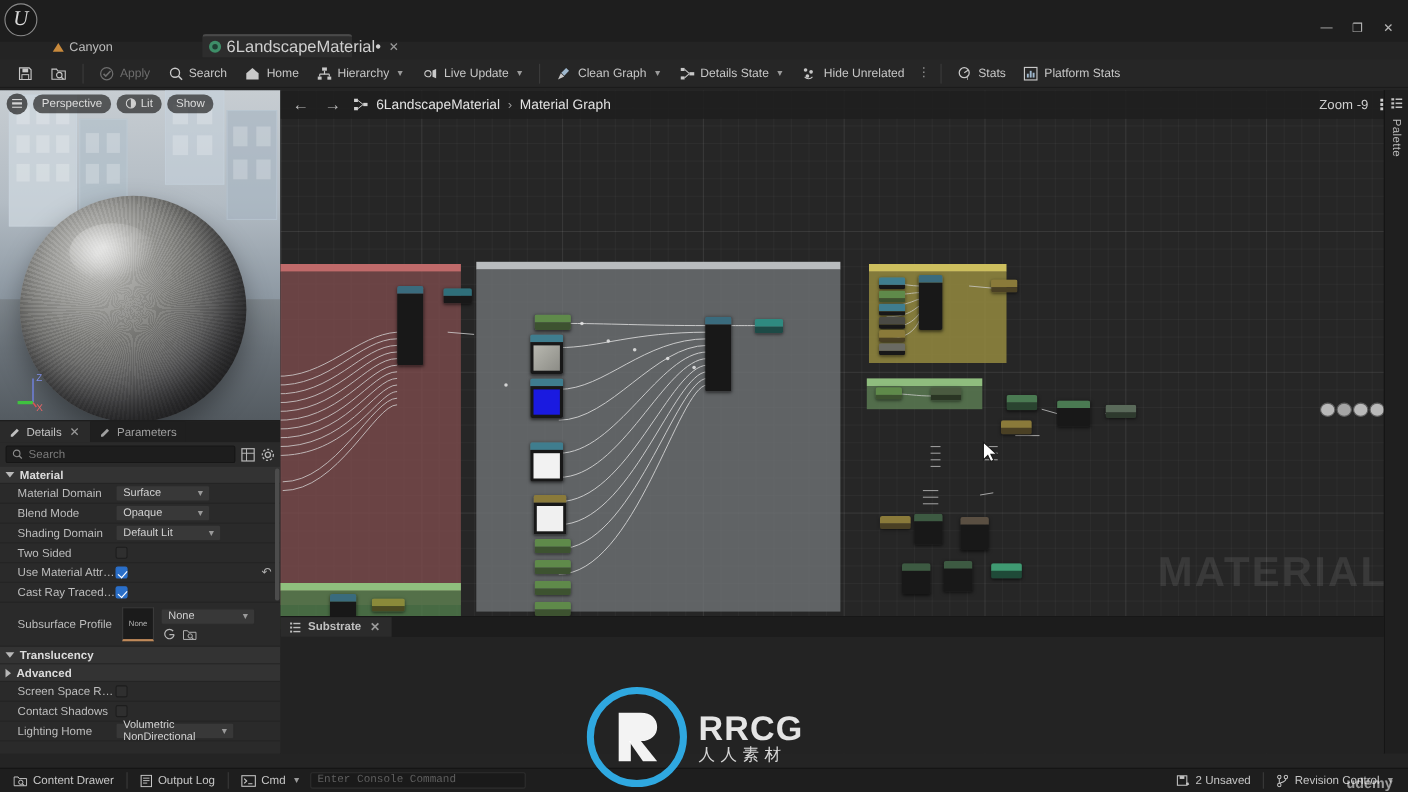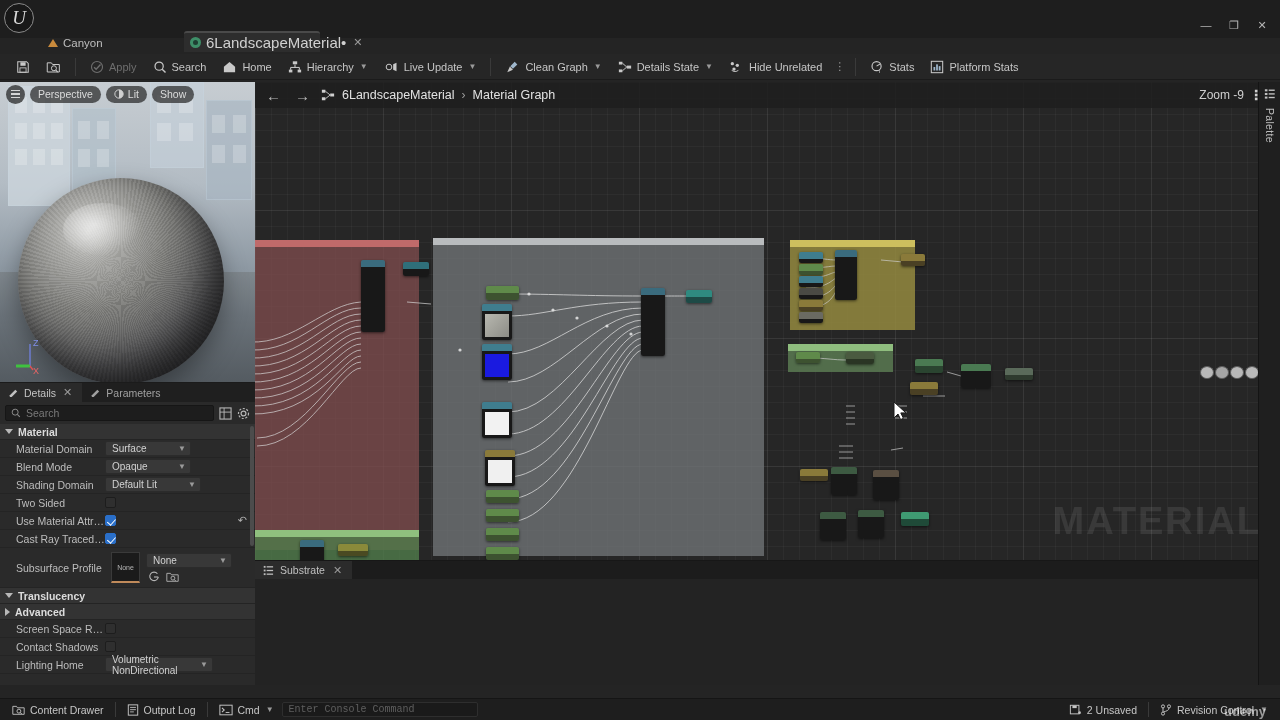--- a/index.html
+++ b/index.html
@@ -213,21 +213,21 @@
     border-left: 1px solid #141414; display: flex; flex-direction: column; align-items: center;
     padding-top: 6px; gap: 8px; z-index: 7;
   }
   .pt-label { writing-mode: vertical-rl; font-size: 10.5px; color: #bcbcbc; letter-spacing: 0.3px; }
 
   
   .substrate {
     position: absolute; left: 255px; top: 560px; width: 1003px; height: 125px;
     background: #232323; border-top: 1px solid #171717; z-index: 8;
   }
-  .sub-tabrow { height: 18px; display: flex; background: #1c1c1c; }
+  .sub-tabrow { height: 18px; display: flex; background: #1c1c1c; font-weight: bold; }
   .sub-tab { display: flex; align-items: center; gap: 6px; padding: 0 8px; font-size: 10.5px;
     color: #c0c0c0; background: #2b2b2b; }
   .sub-msg { padding: 12px 6px 0 6px; font-size: 10.5px; color: #cbb45e; }
 
   
   .statusbar {
     position: absolute; left: 0; bottom: 0; width: 1280px; height: 22px;
     background: #1e1e1e; border-top: 1px solid #151515; display: flex; align-items: center;
     padding: 0 4px; gap: 0;
   }
@@ -900,20 +900,31 @@
             <rect x="4" y="5.3" width="7" height="1.4" fill="#bdbdbd"></rect>
           <rect x="0.8" y="9" width="2" height="2" fill="#bdbdbd"></rect>
             <rect x="4" y="9.3" width="7" height="1.4" fill="#bdbdbd"></rect>
         </svg>
         <span>Substrate</span>
         <span class="tab-x">✕</span>
       </div>
     </div>
   </div>
 
+  <div class="rrcg">
+    <svg width="92" height="92" viewBox="0 0 100 100">
+      <circle cx="50" cy="50" r="46" fill="none" stroke="#2fa8e0" stroke-width="7"></circle>
+      <path d="M32 26h22c10 0 16 6 16 14s-6 14-16 14H44v20H32z" fill="#ffffff" opacity="0.95"></path>
+      <path d="M54 54l16 20H56L42 54z" fill="#ffffff" opacity="0.95"></path>
+    </svg>
+    <div class="rrcg-txt">
+      <div class="rrcg-main">RRCG</div>
+      <div class="rrcg-sub">人人素材</div>
+    </div>
+  </div>
 
   <svg class="cursor" width="16" height="22" viewBox="0 0 16 22">
     <path d="M1 1l0 16 4-4 2.6 5.6 2.8-1.3-2.6-5.4 5.2 0z" fill="#ffffff" stroke="#1a1a1a" stroke-width="1"></path>
   </svg>
 
   <div class="statusbar">
     <div class="sb-btn">
       <svg width="13" height="12" viewBox="0 0 16 14">
         <path d="M1 2.5h4.5l1.2 1.8H15v8H1z" fill="none" stroke="#c6c6c6" stroke-width="1.1"></path>
         <circle cx="8.5" cy="8.4" r="2.4" fill="none" stroke="#c6c6c6" stroke-width="1.1"></circle>

